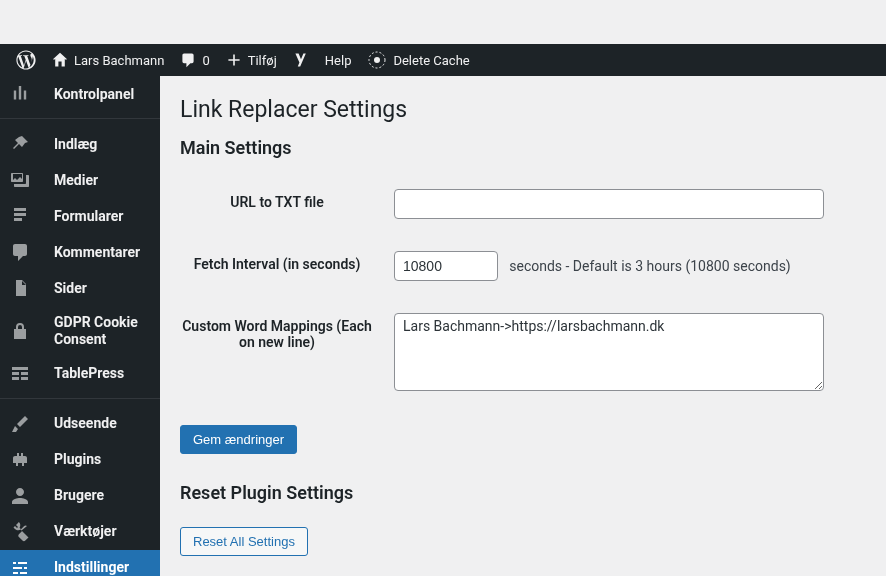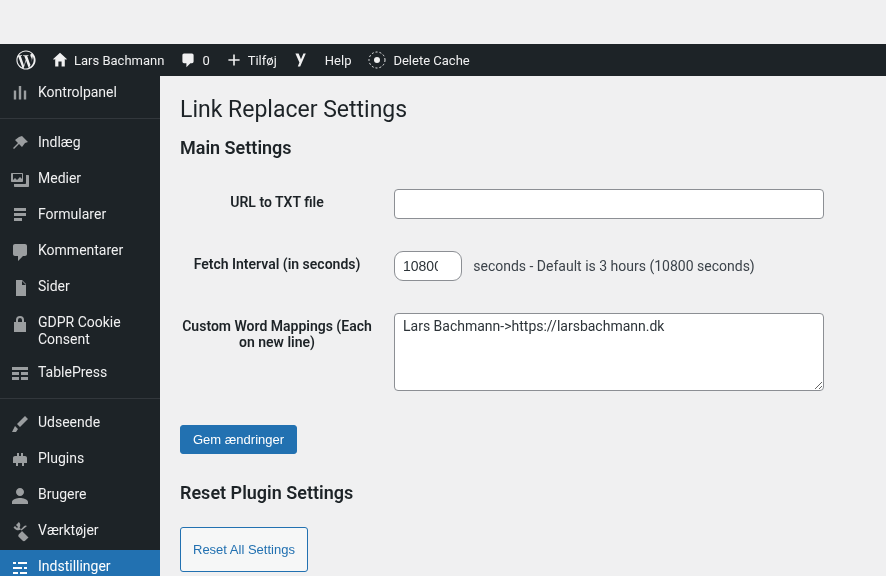--- a/index.html
+++ b/index.html
@@ -10,41 +10,41 @@
 .adminbar { height: 32px; background: #1d2327; color: #c3c4c7; display: flex; align-items: center; padding: 0 8px; font-size: 13px; }
 .adminbar .ab-item { display: flex; align-items: center; gap: 6px; padding: 0 8px; height: 32px; cursor: pointer; color: #f0f0f1; }
 .adminbar svg { width: 20px; height: 20px; fill: currentColor; }
 .adminbar .icon-sm { width: 16px; height: 16px; }
 
 
 .mainrow { flex: 1; display: flex; min-height: 0; }
 
 
 .sidebar { width: 160px; background: #1d2327; color: #f0f0f1; display: flex; flex-direction: column; }
-.side-item { display: flex; align-items: flex-start; gap: 8px; padding: 8px 10px; cursor: pointer; color: #f0f0f1; font-size: 14px; min-height: 34px; position: relative; }
+.side-item { display: flex; align-items: center; gap: 24px; padding: 8px 10px; cursor: pointer; color: #f0f0f1; font-size: 14px; min-height: 34px; position: relative; font-weight: bold; }
 .side-item svg { width: 20px; height: 20px; fill: currentColor; flex-shrink: 0; opacity: 0.6; }
 .side-item .txt { line-height: 1.2; }
 .side-item.current { background: #2271b1; color: #fff; }
 .side-item.current svg { opacity: 1; }
 .side-item.current:after { content: ""; position: absolute; right: -8px; top: 50%; margin-top: -8px; border: 8px solid transparent; border-right-color: #f0f0f1; }
 
 
 .content { flex: 1; background: #f0f0f1; padding: 10px 20px 20px 20px; overflow: auto; }
 h1 { font-size: 23px; font-weight: 400; color: #1d2327; margin: 10px 0 14px; }
 h2 { font-size: 18px; font-weight: 600; color: #1d2327; margin: 4px 0 14px; }
 .form-table { width: 100%; }
 .form-table th { width: 200px; text-align: center; vertical-align: top; padding: 20px 10px 20px 0; font-size: 14px; font-weight: 600; color: #1d2327; }
 .form-table td { padding: 15px 10px; vertical-align: top; }
 input[type=text], input[type=number], textarea { background: #fff; border: 1px solid #8c8f94; border-radius: 4px; padding: 4px 8px; font-size: 14px; color: #2c3338; }
 input[type=text].wide { width: 430px; height: 30px; }
-input[type=number].short { width: 68px; height: 30px; border-radius: 9px; }
+input[type=number].short { width: 104px; height: 30px; }
 textarea.wide { width: 430px; height: 78px; resize: both; font-family: inherit; }
 .desc { font-size: 14px; color: #3c434a; margin-left: 8px; }
 .button-primary { background: #2271b1; border: 1px solid #2271b1; color: #fff; padding: 6px 12px; border-radius: 3px; font-size: 13px; cursor: pointer; margin-top: 14px; }
-.button-secondary { background: #f6f7f7; border: 1px solid #2271b1; color: #2271b1; padding: 14px 12px; border-radius: 3px; font-size: 13px; cursor: pointer; margin-top: 10px; }
+.button-secondary { background: #f6f7f7; border: 1px solid #2271b1; color: #2271b1; padding: 6px 12px; border-radius: 3px; font-size: 13px; cursor: pointer; margin-top: 10px; }
 </style>
 </head>
 <body>
 <div id="app">
 
 <div class="adminbar">
   <div class="ab-item">
     <svg viewBox="0 0 20 20">
           <path d="M10 .4C4.7.4.4 4.7.4 10s4.3 9.6 9.6 9.6 9.6-4.3 9.6-9.6S15.3.4 10 .4zM1.5 10c0-1.2.3-2.4.7-3.4L6.3 17.6C3.5 16.2 1.5 13.3 1.5 10zm8.5 8.5c-.8 0-1.6-.1-2.4-.3l2.5-7.4 2.6 7.2c0 .1 0 .1.1.1-.9.3-1.8.4-2.8.4zm1.2-12.5c.5 0 1-.1 1-.1.5 0 .4-.7-.1-.7 0 0-1.4.1-2.3.1-.9 0-2.3-.1-2.3-.1-.5 0-.5.7-.1.7 0 0 .4.1.9.1l1.4 3.7L8 15.4 4.8 6c.5 0 1-.1 1-.1.5 0 .4-.7-.1-.7 0 0-1.4.1-2.3.1h-.5C4.4 3 7 1.5 10 1.5c2.2 0 4.2.8 5.8 2.2h-.1c-.9 0-1.4.7-1.4 1.5 0 .7.4 1.3.8 2 .3.6.7 1.3.7 2.3 0 .7-.3 1.6-.6 2.7l-.8 2.8-3.2-9zm6.5 4c0 3.1-1.7 5.9-4.2 7.3l2.6-7.5c.5-1.2.6-2.2.6-3 0-.3 0-.6-.1-.9.7 1.2 1.1 2.6 1.1 4.1z"></path>
         </svg>

